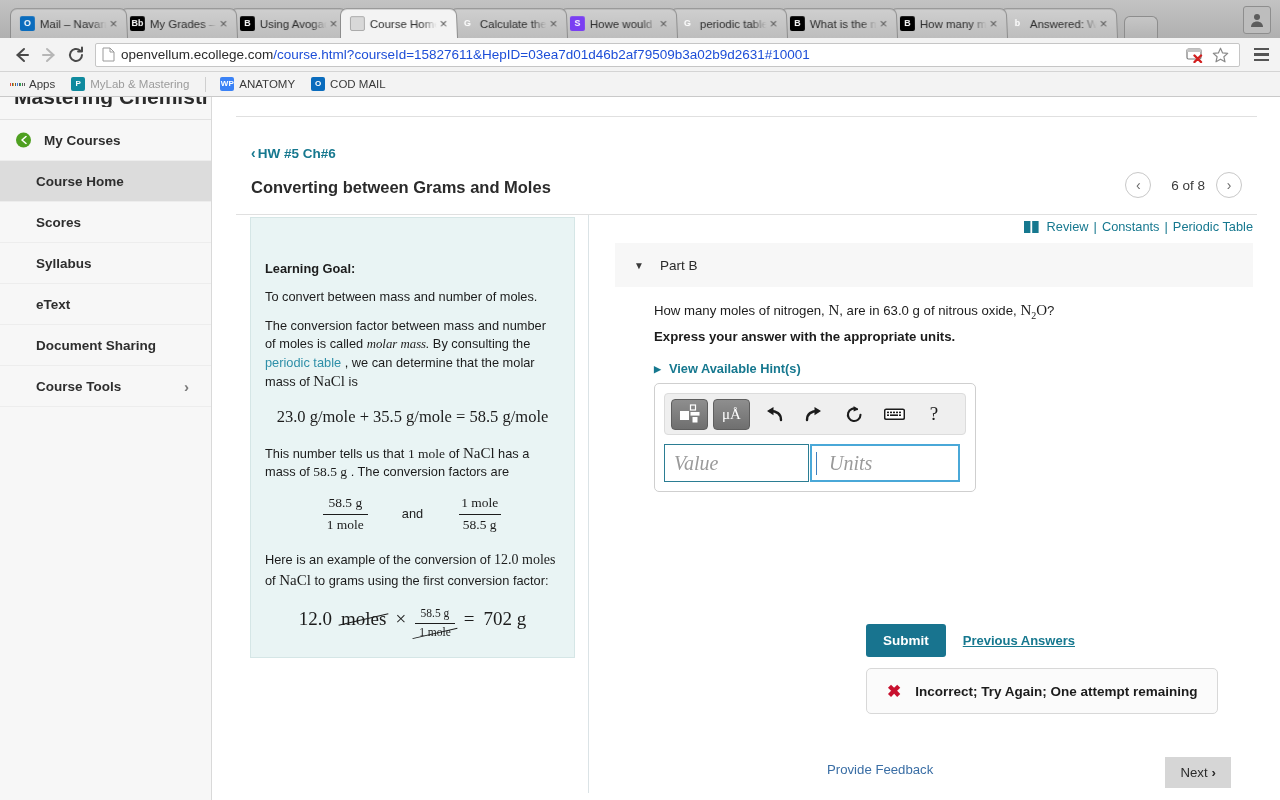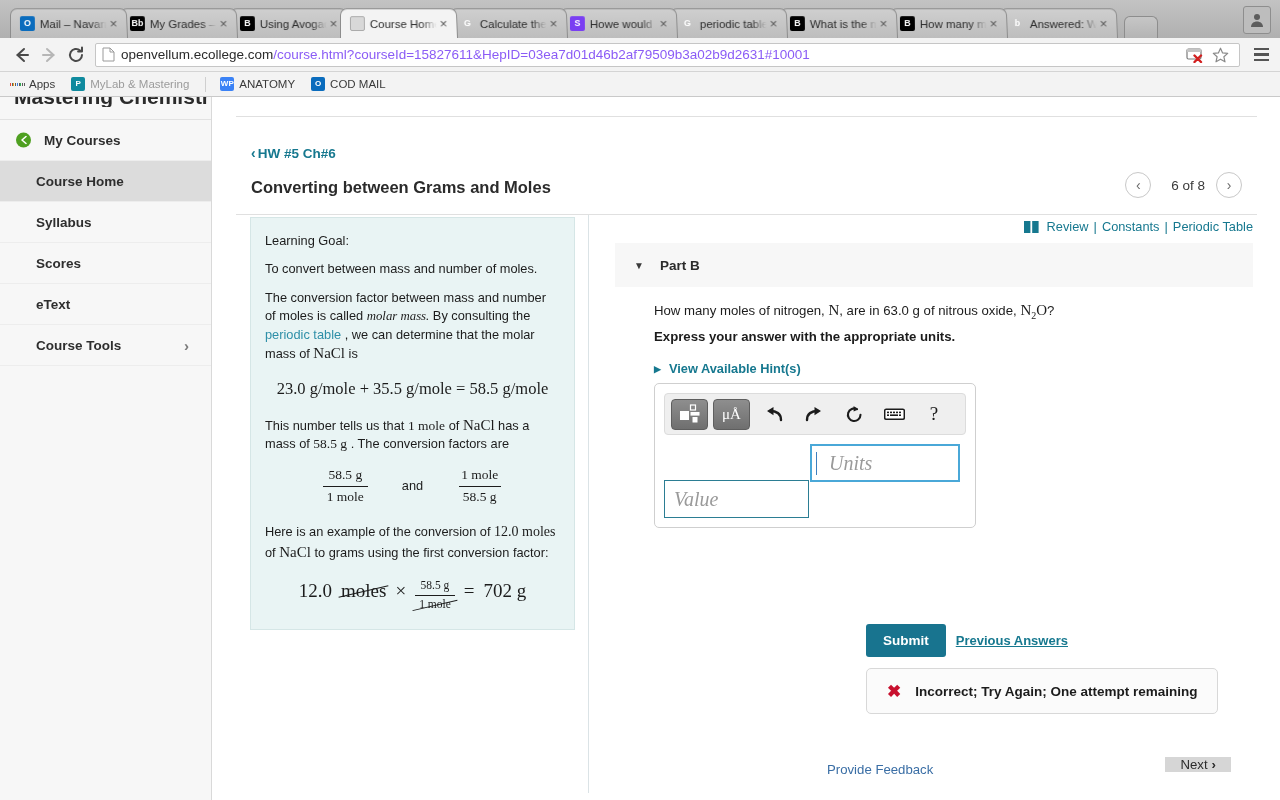--- a/index.html
+++ b/index.html
@@ -102,21 +102,21 @@
     background: #fff;
     border: 1px solid #c6c6c6;
     border-radius: 2px;
     display: flex; align-items: center;
     padding: 0 4px;
     font-size: 13.5px;
     overflow: hidden;
   }
   #omnibox .page-icon { margin: 0 6px 0 2px; display: flex; }
   #url-text { color: #3a3a3a; white-space: nowrap; }
-  #url-text .url-dim { color: #8b5cf6; text-align: center; }
+  #url-text .url-dim { color: #1d4ed8; text-align: center; }
   #popup-blocked { margin: 0 5px; position: relative; display: flex; }
   #star-btn { margin: 0 6px 0 2px; display: flex; }
   #menu-btn { width: 26px; display: flex; flex-direction: column; gap: 3px; align-items: center; padding-left: 4px;}
   #menu-btn i { display: block; width: 15px; height: 2.5px; background: #555; }
 
   #bookmark-bar {
     height: 25px;
     background: #f3f3f3;
     display: flex; align-items: center;
     padding: 0 10px;
@@ -231,21 +231,21 @@
   
   #learning-goal {
     position: absolute; left: 38px; top: 120px;
     width: 325px;
     background: #e9f4f4;
     border: 1px solid #d5e6e6;
     padding: 14px 14px 16px 14px;
     font-size: 12.8px; color: #1c1c1c;
     line-height: 1.38;
   }
-  #learning-goal .lg-heading { font-weight: normal; margin-bottom: 10px; }
+  #learning-goal .lg-heading { font-weight: bold; margin-bottom: 10px; margin-top: 28px; }
   #learning-goal p { margin: 0 0 12px 0; }
   .mathit { font-family: "Liberation Serif", serif; font-style: italic; }
   .mathrm { font-family: "Liberation Serif", serif; font-size: 15px; }
   .lg-link { color: #2e8fa8; }
   .eq-display {
     font-family: "Liberation Serif", serif;
     font-size: 16.5px;
     text-align: center;
     margin: 14px 0 14px 0;
   }
@@ -283,21 +283,21 @@
   #book-icon { display: flex; margin-right: 3px; }
   .tl-sep { color: #16788f; }
 
   #part-header {
     position: absolute; left: 403px; right: 27px; top: 146px;
     height: 44px; background: #f7f7f7;
     display: flex; align-items: center;
     padding-left: 19px;
   }
   #part-caret { color: #3a3a3a; font-size: 10px; margin-right: 16px; }
-  #part-label { font-size: 13.5px; font-weight: bold; color: #2b2b2b; }
+  #part-label { font-size: 13.5px; font-weight: normal; color: #2b2b2b; }
 
   #question-text {
     position: absolute; left: 442px; top: 205px;
     font-size: 13.2px; color: #1c1c1c;
   }
   #instruction-text {
     position: absolute; left: 442px; top: 232px;
     font-size: 13.2px; font-weight: bold; color: #1c1c1c;
   }
   #hints-link {
@@ -338,33 +338,33 @@
   }
   #inputs-row { display: flex; margin-top: 9px; }
   .ans-input {
     height: 38px;
     display: flex; align-items: center;
     padding-left: 9px;
     font-family: "Liberation Serif", serif;
     font-style: italic; font-size: 20px; color: #9a9a9a;
     background: #fff;
   }
-  #value-input { width: 145px; border: 1.5px solid #2b7d93; margin-top: 36px; }
+  #value-input { width: 145px; border: 1.5px solid #2b7d93; }
   #units-input {
     width: 150px; border: 2.5px solid #4aa8d8;
     margin-left: 1px; position: relative;
   }
   #units-caret {
     width: 1.4px; height: 23px; background: #3d7fbf;
     position: absolute; left: 4px;
   }
 
   #submit-row {
     position: absolute; left: 654px; top: 527px;
-    display: flex; align-items: center; gap: 10px;
+    display: flex; align-items: center; gap: 17px;
   }
   #submit-button {
     background: #18748f; color: #fff;
     font-size: 13.5px; font-weight: bold;
     padding: 9px 17px; border-radius: 3px;
   }
   #previous-answers {
     font-size: 13px; font-weight: bold; color: #16788f;
     text-decoration: underline;
   }
@@ -382,21 +382,21 @@
   #feedback-text { font-size: 13.5px; font-weight: bold; color: #1c1c1c; }
 
   #provide-feedback {
     position: absolute; left: 615px; top: 665px;
     font-size: 13.2px; color: #3a6ea5;
   }
   #next-button {
     position: absolute; right: 49px; top: 660px;
     background: #d6d6d6;
     font-size: 13.2px; color: #2b2b2b;
-    padding: 0 15px;
+    padding: 8px 15px;
     display: flex; align-items: center; gap: 4px;
   }
 </style>
 </head>
 <body>
 
 <div id="browser-chrome">
 
   <div id="tab-strip">
 
@@ -553,27 +553,30 @@
             <svg width="8" height="9" viewBox="0 0 8 9">
               <path d="M6 1 L2 4.5 L6 8" stroke="#fff" stroke-width="1.6" fill="none" stroke-linecap="round" stroke-linejoin="round"></path>
             </svg>
           </span>
           <span>My Courses</span>
         </div>
         <div class="side-item active">
           <span>Course Home</span>
         </div>
         <div class="side-item">
+          <span>Scores</span>
+        </div>
+        <div class="side-item">
           <span>Syllabus</span>
-        </div>
-        <div class="side-item">
-          <span>Scores</span>
         </div>
         <div class="side-item">
           <span>eText</span>
+        </div>
+        <div class="side-item">
+          <span>Document Sharing</span>
         </div>
         <div class="side-item">
           <span>Course Tools</span>
           <span class="side-chevron">›</span>
         </div>
       </div>
   </div>
 
   <div id="content">
     <div id="content-topline"></div>

